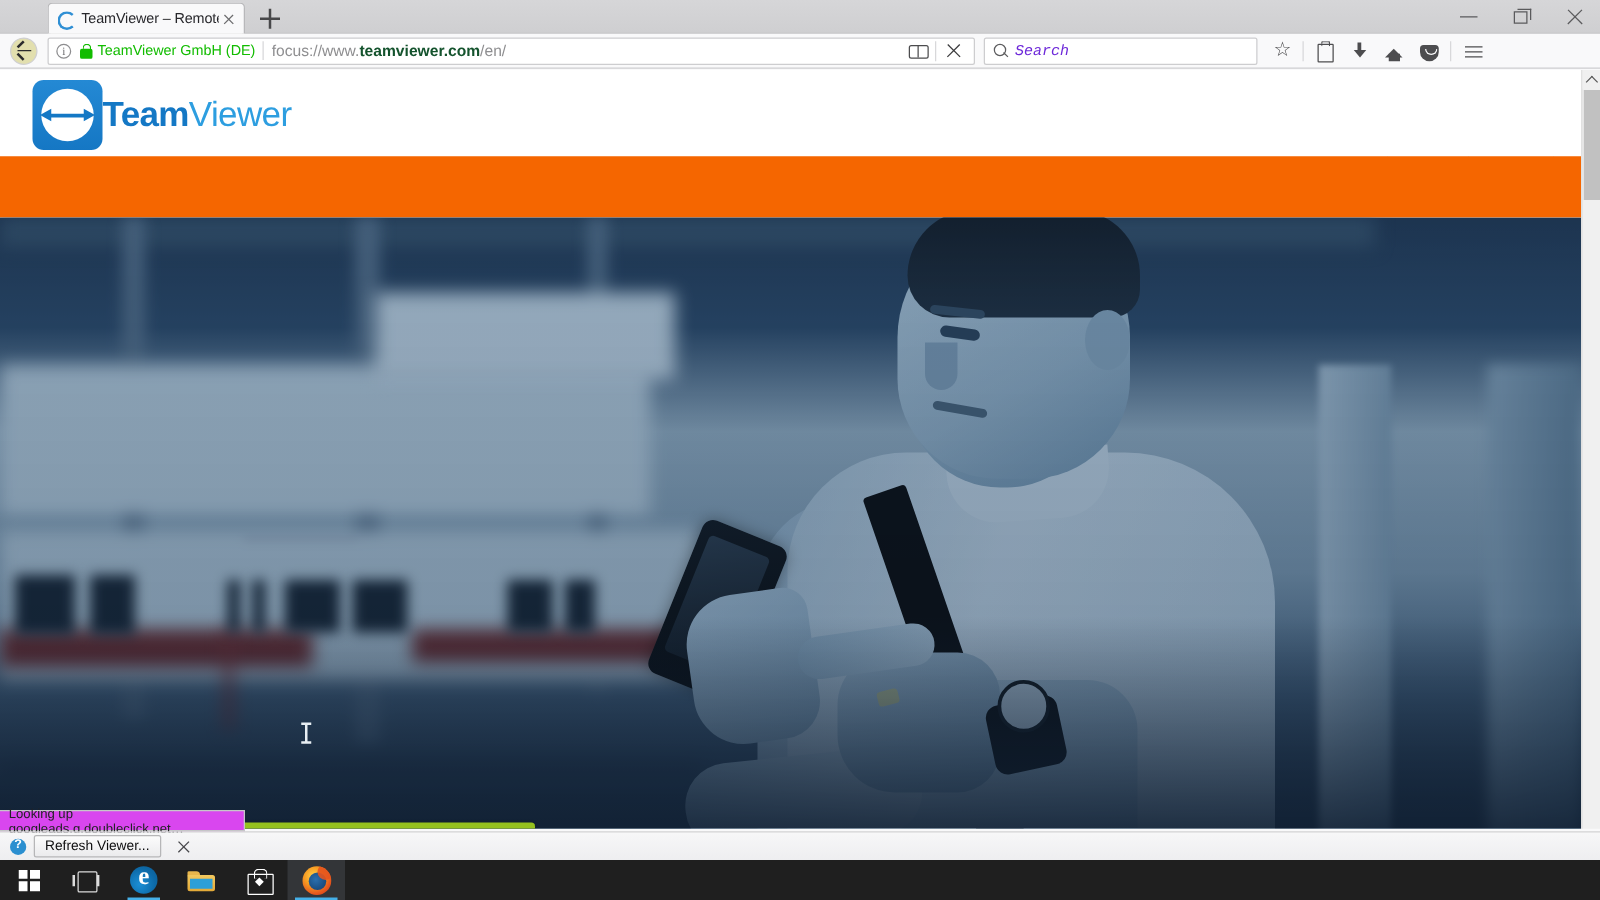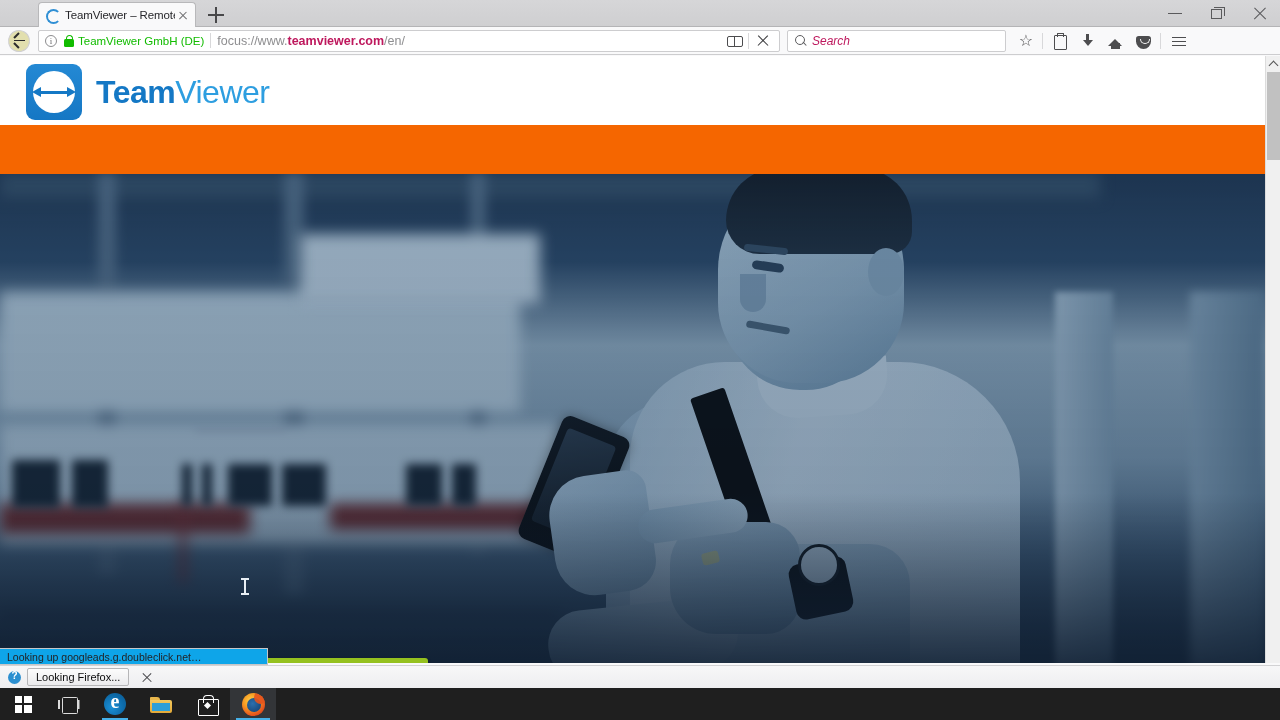--- a/index.html
+++ b/index.html
@@ -117,21 +117,21 @@
     background: #12bc00; border-radius: 1.5px;
   }
   .lock::after {
     content: ""; position: absolute; left: 3.7px; top: 1.5px; width: 5.5px; height: 6px;
     border: 1.8px solid #12bc00; border-bottom: none;
     border-top-left-radius: 4px; border-top-right-radius: 4px;
   }
   .owner { font-size: 11.5px; color: #12bc00; white-space: nowrap; }
   .urlsep { width: 1px; height: 15px; background: #d8d8da; margin: 0 6px; }
   .urltext { font-size: 12.5px; color: #8e8e90; white-space: nowrap; flex: 1 1 auto; }
-  .urltext b { color: #be185d; font-weight: 700; }
+  .urltext b { color: #14532d; font-weight: 700; }
   .urltext .dim { color: #8e8e90; font-weight: 400; }
 
   .readerbtn { width: 26px; height: 24px; position: relative; flex: 0 0 26px; }
   .book {
     position: absolute; left: 5px; top: 7px; width: 16px; height: 11px;
     border: 1.4px solid #4c4c4e; border-radius: 2px;
   }
   .book::after {
     content: ""; position: absolute; left: 6.2px; top: -0.5px; width: 1.3px; height: 10px;
     background: #4c4c4e;
@@ -149,21 +149,21 @@
   }
   .mag { position: relative; width: 14px; height: 14px; flex: 0 0 14px; margin-right: 5px; }
   .mag::before {
     content: ""; position: absolute; left: 1.5px; top: 1.5px; width: 8px; height: 8px;
     border: 1.4px solid #5c5c5e; border-radius: 50%;
   }
   .mag::after {
     content: ""; position: absolute; left: 9px; top: 9.5px; width: 4.5px; height: 1.4px;
     background: #5c5c5e; transform: rotate(45deg);
   }
-  .searchph { font-size: 12px; color: #be185d; font-style: italic; }
+  .searchph { font-size: 12px; color: #6d28d9; font-style: italic; font-family: Liberation Mono, monospace; }
 
   .tbicons { display: flex; align-items: center; margin-left: 6px; }
   .tbi { width: 28px; height: 24px; position: relative; }
   
   .i-star { color: #4d4d4f; font-size: 16px; line-height: 24px; text-align: center; }
   
   .i-lib::before {
     content: ""; position: absolute; left: 9px; top: 6px; width: 11px; height: 13px;
     border: 1.4px solid #4d4d4f; border-radius: 1px;
   }
@@ -228,21 +228,21 @@
   }
   .tv-arrow {
     position: absolute; left: 14px; top: 26.5px; width: 28px; height: 3.4px; background: #1478c5;
   }
   .tv-arrow::before, .tv-arrow::after {
     content: ""; position: absolute; top: -4px; width: 0; height: 0;
     border-top: 5.7px solid transparent; border-bottom: 5.7px solid transparent;
   }
   .tv-arrow::before { left: -8px; border-right: 9px solid #1478c5; }
   .tv-arrow::after  { right: -8px; border-left: 9px solid #1478c5; }
-  .tv-word { font-size: 32px; margin-left: 14px; letter-spacing: -0.5px; white-space: nowrap; }
+  .tv-word { font-size: 28px; letter-spacing: -0.5px; white-space: nowrap; }
   .tv-word b { color: #1478c5; font-weight: 700; }
   .tv-word span { color: #2d9ee0; font-weight: 400; }
   .chev {
     position: absolute; width: 11px; height: 11px;
   }
   .chev::before {
     content: ""; position: absolute; left: 0; top: 1px; width: 7px; height: 7px;
     border-right: 1.6px solid #b9b9bb; border-bottom: 1.6px solid #b9b9bb;
     transform: rotate(45deg);
   }
@@ -481,22 +481,22 @@
     position: absolute; right: 8px; top: 8px; width: 14px; height: 14px;
   }
   .dh-close::before, .dh-close::after {
     content: ""; position: absolute; left: 1px; top: 6.5px; width: 12px; height: 1.2px; background: #6c6c6e;
   }
   .dh-close::before { transform: rotate(45deg); }
   .dh-close::after  { transform: rotate(-45deg); }
 
   
   .statustip {
-    position: absolute; left: 0; top: 648px; width: 268px; height: 17px;
-    background: #0ea5e9; border: 1px solid #c6c6c8; border-left: none;
+    position: absolute; left: 0; top: 648px; width: 196px; height: 17px;
+    background: #d946ef; border: 1px solid #c6c6c8; border-left: none;
     display: flex; align-items: center; padding-left: 7px;
     font-size: 10.5px; color: #232326; z-index: 30;
   }
 
   
   .notifybar {
     position: absolute; left: 0; top: 665px; width: 1280px; height: 23px;
     background: linear-gradient(#f7f7f8, #eeeef0);
     border-top: 1px solid #d2d2d4;
     display: flex; align-items: center; z-index: 35;
@@ -817,21 +817,21 @@
       <div class="vscroll-up"></div>
       <div class="vscroll-thumb"></div>
     </div>
 
 
     <div class="statustip">Looking up googleads.g.doubleclick.net…</div>
 
     <div class="notifybar">
       <span class="nb-icon"></span>
       <div class="nb-btn">
-        <span>Looking Firefox...</span>
+        <span>Refresh Viewer...</span>
       </div>
       <span class="nb-close"></span>
     </div>
   </div>
 
   <div id="taskbar">
     <div class="tbslot">
       <span class="winflag">
           <span></span>
           <span></span>

